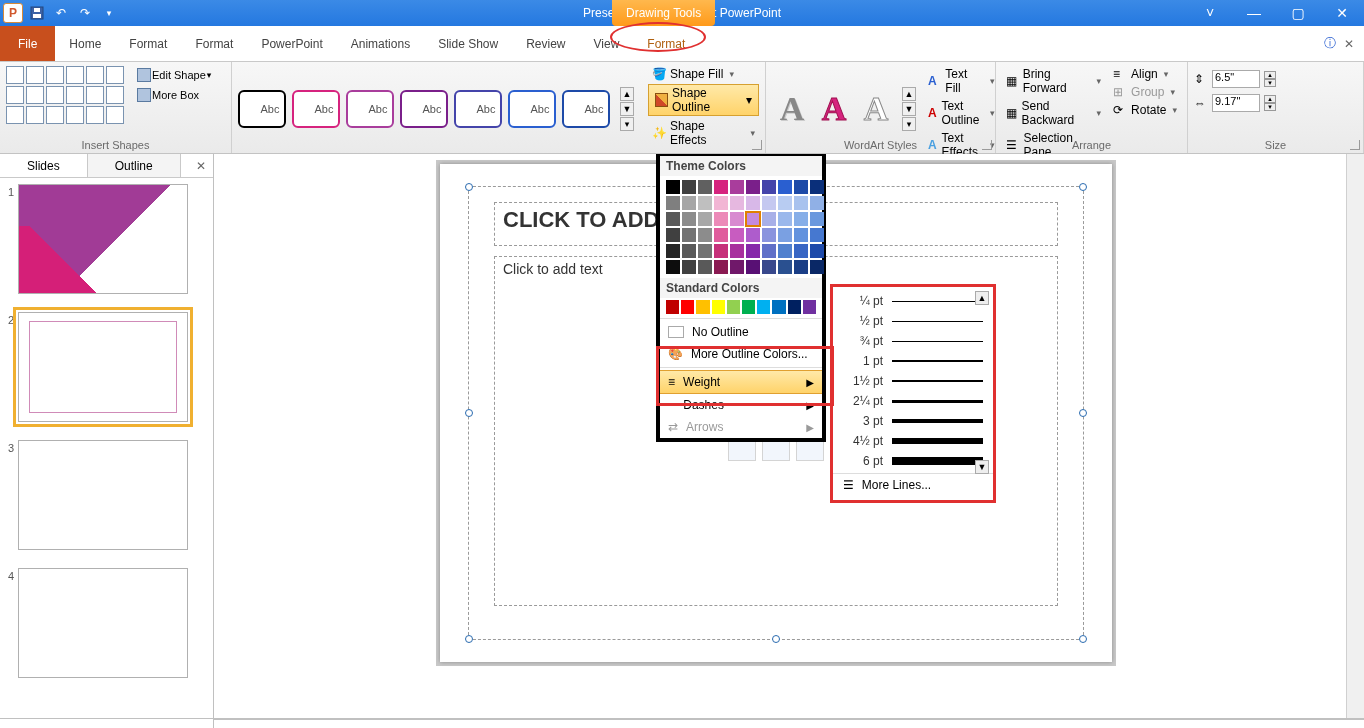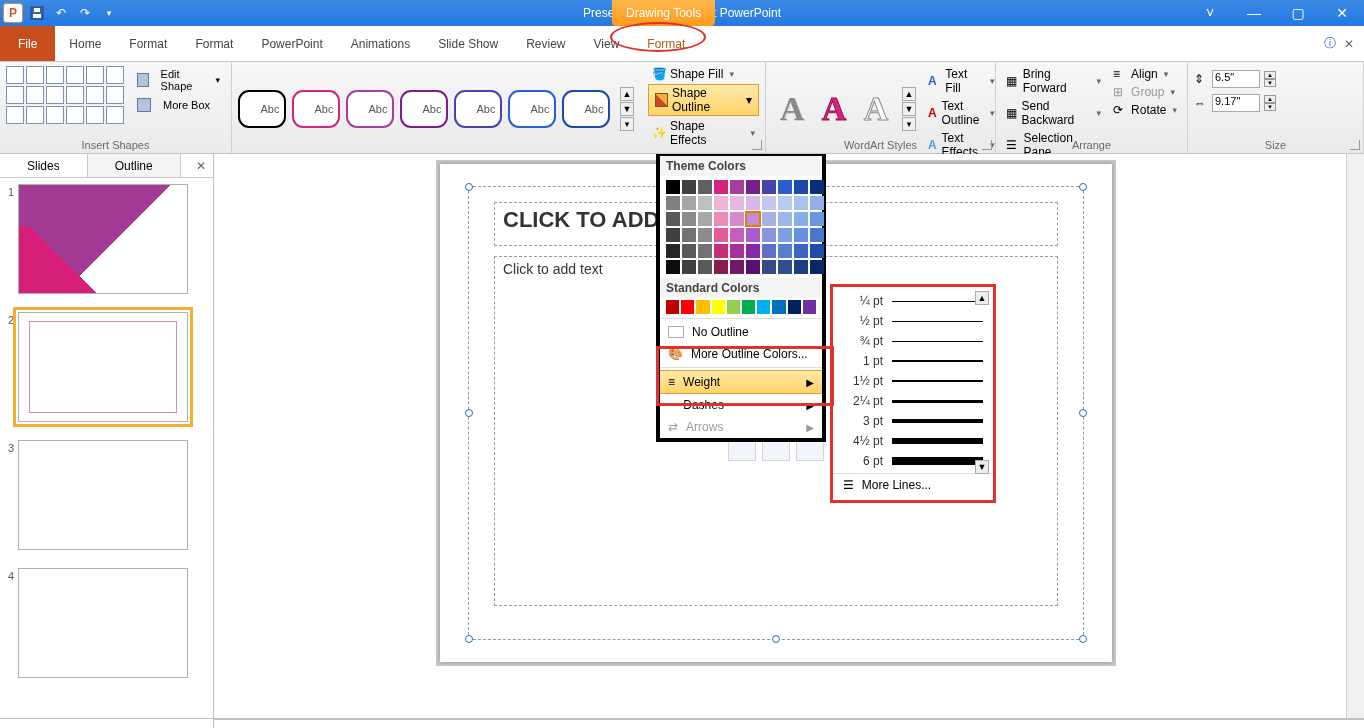--- a/index.html
+++ b/index.html
@@ -25,26 +25,26 @@
 
 .ribbon { height:92px; background:linear-gradient(#f7f7f7,#eaeaea); border-bottom:1px solid #c3c3c3; display:flex; }
 .group { border-right:1px solid #d0d0d0; position:relative; padding:4px 6px 2px 6px; }
 .group-label { position:absolute; bottom:2px; left:0; right:0; text-align:center; font-size:11px; color:#6a6a6a;}
 .dialog-launcher{position:absolute; right:3px; bottom:3px; width:10px; height:10px; border:1px solid #9a9a9a; border-top:none; border-left:none;}
 
 
 .insert-shapes-gallery { display:grid; grid-template-columns:repeat(6,18px); grid-auto-rows:18px; gap:2px;}
 .shape-swatch { border:1px solid #7a93b0; background:#fff; }
 .insert-shapes-right{display:flex; flex-direction:column; gap:2px; margin-left:8px; font-size:11px;}
-.mini-btn{display:flex; align-items:center; gap:12px; padding:1px 4px; border:1px solid transparent;}
+.mini-btn{display:flex; align-items:center; gap:1px; padding:1px 4px; border:1px solid transparent;}
 .mini-icon{width:14px;height:14px; background:#b0c4de; border:1px solid #5a7aa0;}
 
 
 .style-gallery{display:flex; gap:6px; align-items:center;}
-.style-thumb{width:48px; height:38px; border-radius:11px; display:flex; align-items:center; justify-content:center; font-size:11px; color:#555; background:#fff;padding-left:16px;}
+.style-thumb{width:48px; height:38px; border-radius:6px; display:flex; align-items:center; justify-content:center; font-size:11px; color:#555; background:#fff;padding-left:16px;}
 .style-scroll{display:flex; flex-direction:column; gap:1px; margin-left:4px;}
 .scroll-arrow{width:14px;height:14px;border:1px solid #aaa; background:#f0f0f0; font-size:9px; display:flex;align-items:center;justify-content:center;}
 
 .ribbon-stack {display:flex; flex-direction:column; gap:2px; margin-left:8px; font-size:12px;}
 .ribbon-item{display:flex;align-items:center; gap:4px; padding:1px 4px;}
 .ribbon-item .drop{margin-left:2px; font-size:9px; color:#666;}
 .small-ico{width:14px;height:14px; display:inline-block;}
 
 
 .outline-btn{background:linear-gradient(#ffe9a8,#ffd36a); border:1px solid #d6a030; padding:1px 6px; display:flex; align-items:center; gap:4px; font-size:12px;}

